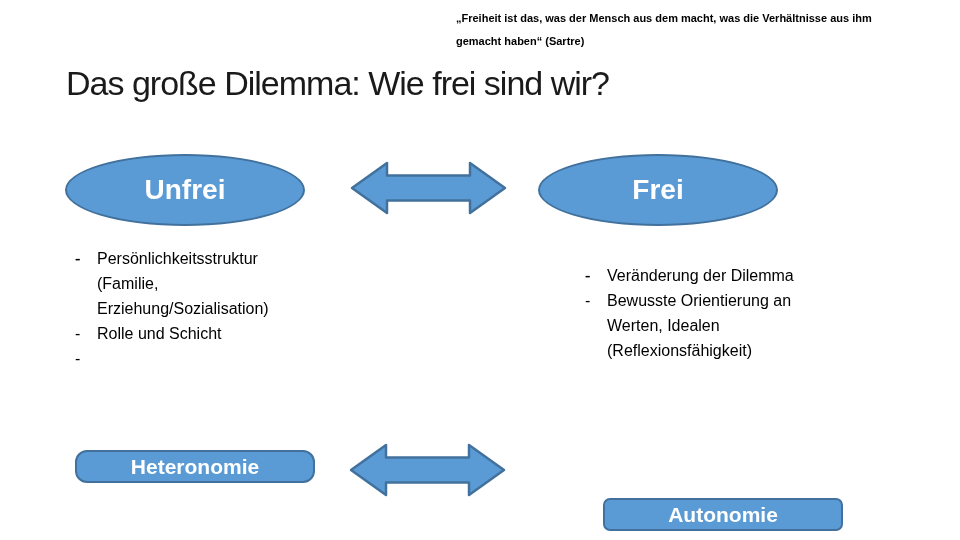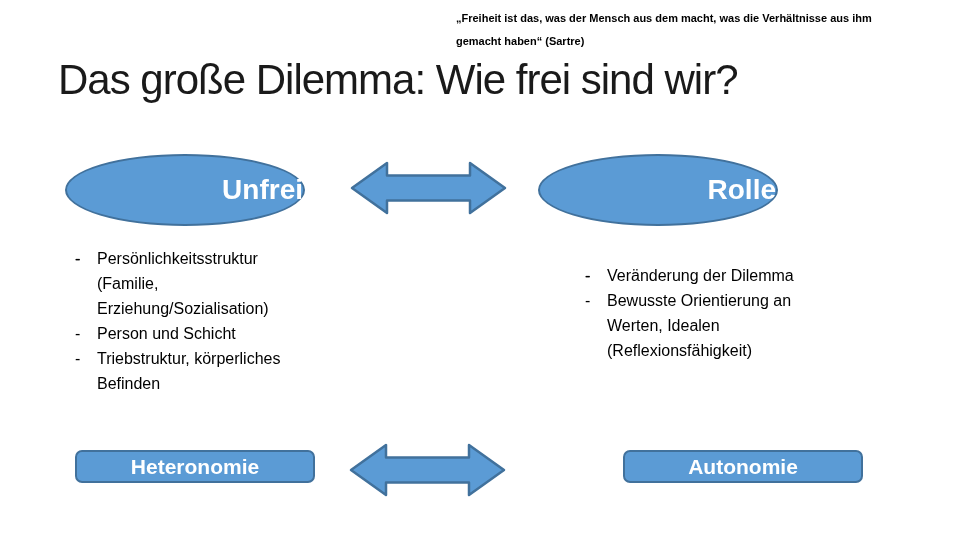--- a/index.html
+++ b/index.html
@@ -23,39 +23,39 @@
     width: 432px;
     font-size: 11px;
     font-weight: bold;
     line-height: 23px;
     color: var(--body-text, #000);
   }
   .title {
     position: absolute;
     left: 54px;
     top: 52px;
-    margin: 4px;
+    margin: 12px;
     width: 860px;
-    font-size: 42px;
+    font-size: 34px;
     font-weight: 300;
     letter-spacing: -1px;
     color: #1a1a1a;
     white-space: nowrap;
   }
   .ellipse {
     position: absolute;
     top: 154px;
     width: 236px;
     height: 68px;
     background: var(--shape-fill, #5B9BD5);
     border: 2px solid var(--shape-border, #41719C);
     border-radius: 50%;
     display: flex;
     align-items: center;
-    justify-content: flex-end;
+    justify-content: center;
   }
   .ellipse-left  { left: 65px; }
   .ellipse-right { left: 538px; }
   .ellipse-label {
     color: var(--shape-text, #fff);
     font-size: 28px;
     font-weight: bold;
   }
   .arrow-svg {
     position: absolute;
@@ -96,22 +96,22 @@
     width: 240px;
     height: 33px;
     background: var(--shape-fill, #5B9BD5);
     border: 2.5px solid var(--shape-border, #41719C);
     border-radius: 7px;
     box-sizing: border-box;
     display: flex;
     align-items: center;
     justify-content: center;
   }
-  .footer-box-left  { left: 75px; }
-  .footer-box-right { left: 623px; }
+  .footer-box-left  { left: 75px; border-radius: 12px; }
+  .footer-box-right { left: 603px; margin-top: 48px; }
   .footer-label {
     color: var(--shape-text, #fff);
     font-size: 21px;
     font-weight: bold;
   }
 </style>
 </head>
 <body>
 
 <div class="slide">
@@ -122,28 +122,28 @@
 
   <div class="ellipse ellipse-left">
     <span class="ellipse-label">Unfrei</span>
   </div>
 
   <svg class="arrow-svg arrow-top" viewBox="0 0 157 56" aria-hidden="true">
     <polygon class="arrow-shape" points="2,28 37,3 37,15.5 120,15.5 120,3 155,28 120,53 120,40.5 37,40.5 37,53"></polygon>
   </svg>
 
   <div class="ellipse ellipse-right">
-    <span class="ellipse-label">Rolle</span>
+    <span class="ellipse-label">Frei</span>
   </div>
 
   <ul class="list list-left">
       <li><span class="dash">-</span></li>
       <li><span class="dash">-</span><span>Persönlichkeitsstruktur (Familie, Erziehung/Sozialisation)</span></li>
-      <li><span class="dash">-</span><span>Person und Schicht</span></li>
-      <li><span class="dash">-</span><span>Triebstruktur, körperliches Befinden</span></li>
+      <li><span class="dash">-</span><span>Rolle und Schicht</span></li>
+      <li><span class="dash">-</span></li>
     </ul>
 
   <ul class="list list-right">
       <li><span class="dash">-</span></li>
       <li><span class="dash">-</span><span>Veränderung der Dilemma</span></li>
       <li><span class="dash">-</span><span>Bewusste Orientierung an Werten, Idealen (Reflexionsfähigkeit)</span></li>
     </ul>
 
   <div class="footer-box footer-box-left">
     <span class="footer-label">Heteronomie</span>

